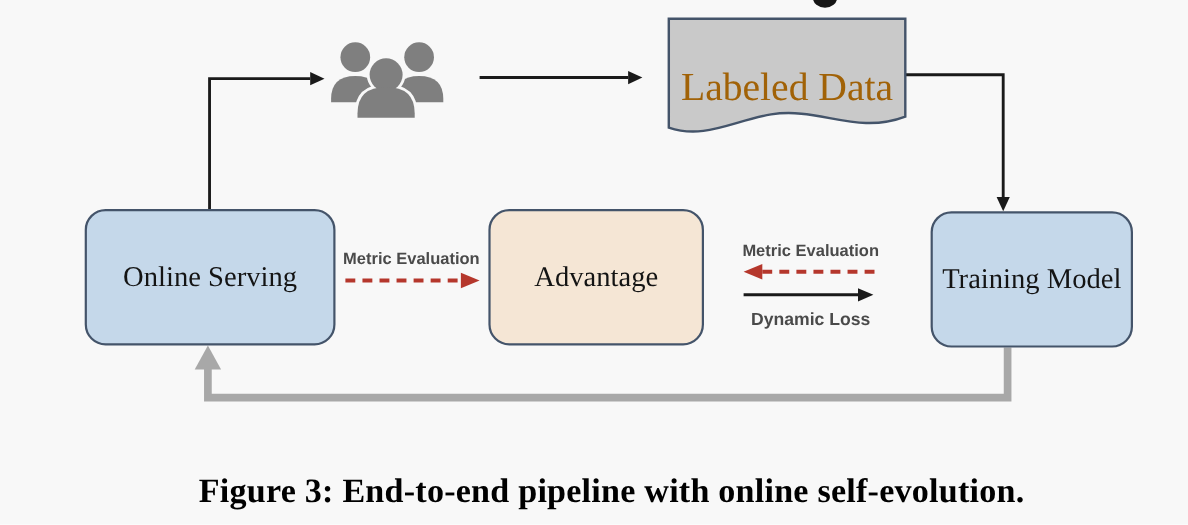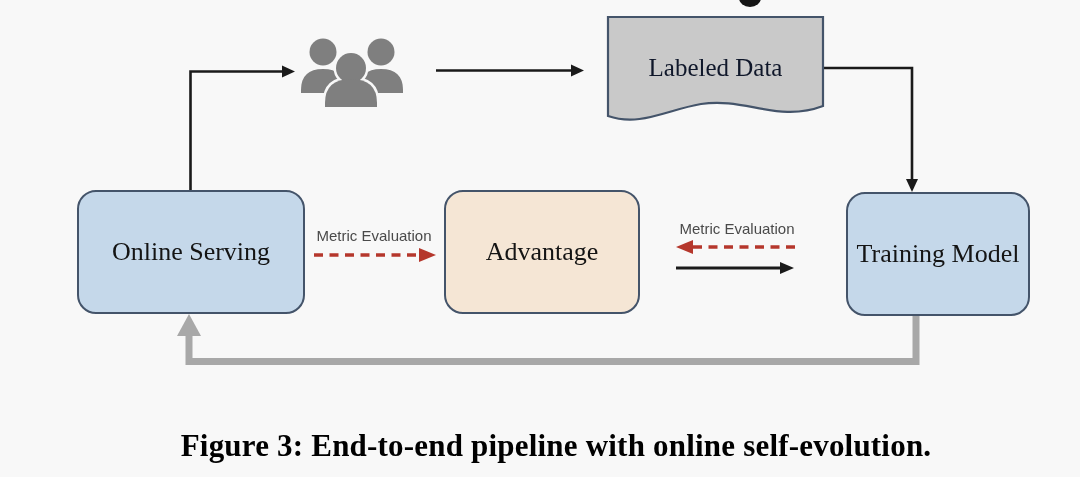--- a/index.html
+++ b/index.html
@@ -32,35 +32,36 @@
     text-align: center;
   }
   .node-blue { background: #c5d8ea; }
   .node-tan  { background: #f5e6d5; }
   #node-online-serving-model { left: 77px;  top: 190px; width: 228px; height: 124px; }
   #node-advantage-evaluator  { left: 444px; top: 190px; width: 196px; height: 124px; text-align: center; }
   #node-training-model       { left: 846px; top: 192px; width: 184px; height: 124px; }
 
   #labeled-data-label {
     position: absolute;
-    left: 608px; top: 24px;
+    left: 608px; top: 35px;
     width: 215px; height: 88px;
     display: flex;
     align-items: center;
     justify-content: center;
-    font-size: 25px;
-    color: #0f172a;
+    font-size: 36px;
+    color: #a16207;
   }
 
   .edge-label {
     position: absolute;
     font-family: "Liberation Sans", sans-serif;
     color: #4a4a4a;
     text-align: center;
     line-height: 1.18;
+    font-weight: bold;
   }
   #label-metric-evaluation-left  { left: 301px; top: 227px; width: 146px; font-size: 15px; }
   #label-metric-evaluation-right { left: 664px; top: 220px; width: 146px; font-size: 15px; }
   #label-dynamic-loss-weight     { left: 664px; top: 282px; width: 146px; font-size: 16px; }
 
   .caption {
     position: absolute;
     left: 16px; top: 428px;
     width: 1080px;
     text-align: center;
@@ -140,17 +141,18 @@
     <div>Training Model</div>
   </div>
 
   <div id="labeled-data-label">Labeled Data</div>
 
   <div class="edge-label" id="label-metric-evaluation-left">Metric Evaluation</div>
 
   <div class="edge-label" id="label-metric-evaluation-right">Metric Evaluation</div>
 
   <div class="edge-label" id="label-dynamic-loss-weight">
+    <div>Dynamic Loss</div>
   </div>
 
   <div class="caption">Figure 3: End-to-end pipeline with online self-evolution.</div>
 
 </div>
 
 </body></html>

